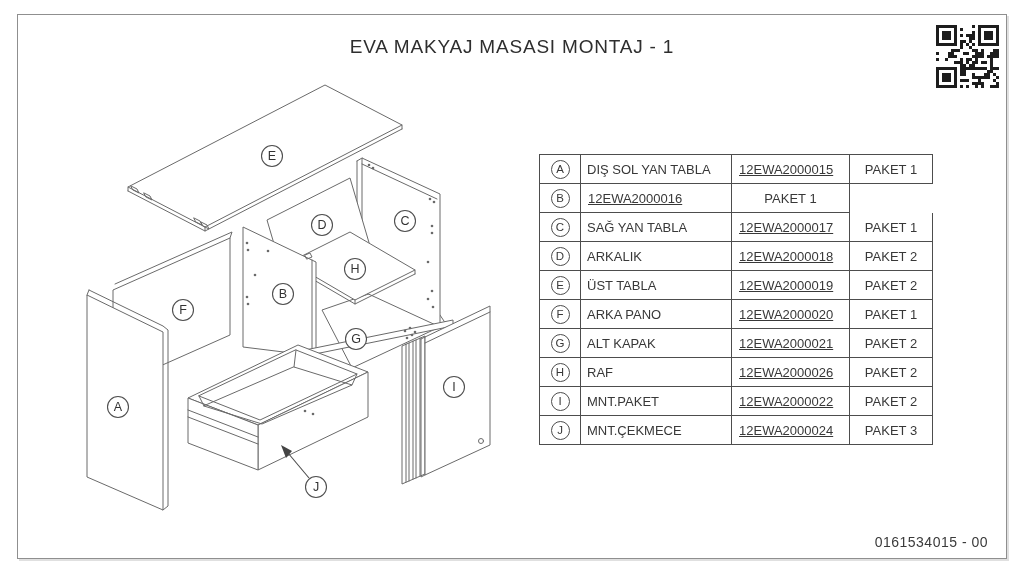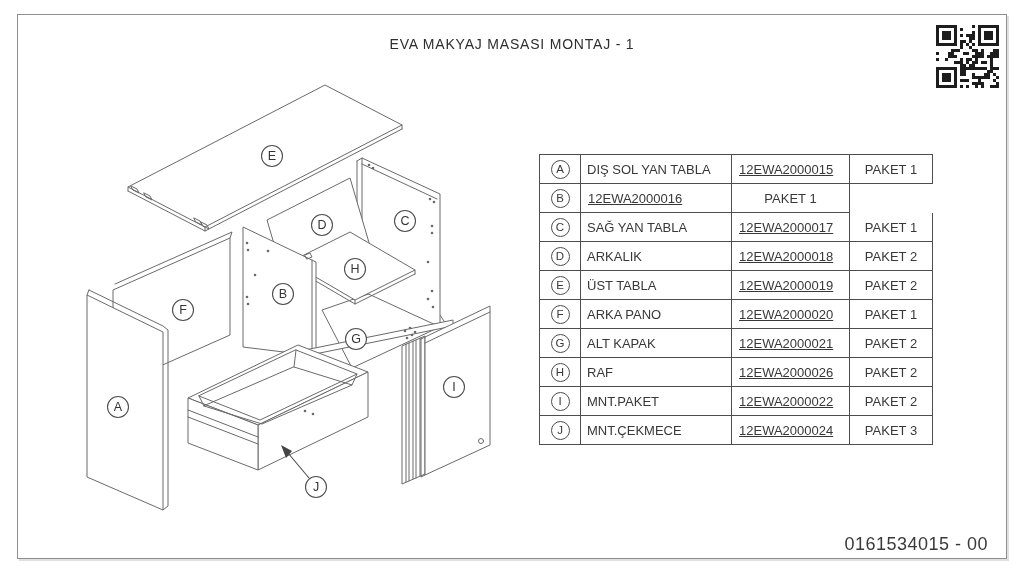--- a/index.html
+++ b/index.html
@@ -2,22 +2,22 @@
 <html><head>
 <meta charset="utf-8">
 <style>
   html,body{margin:0;padding:0;background:#fff;}
   body{width:1024px;height:576px;position:relative;overflow:hidden;
        font-family:"Liberation Sans",sans-serif;color:#383838;}
   .frame{position:absolute;left:17px;top:14px;width:990px;height:545px;
          border:1px solid #8f8f8f;box-shadow:2px 2px 0 rgba(0,0,0,.12);
          background:#fff;box-sizing:border-box;}
   .title{position:absolute;left:0;right:0;top:36px;text-align:center;
-         font-size:14px;letter-spacing:.8px;color:#2e2e2e;}
-  .docnum{position:absolute;right:36px;top:534px;font-size:18px;
+         font-size:19px;letter-spacing:.8px;color:#2e2e2e;}
+  .docnum{position:absolute;right:36px;top:534px;font-size:14px;
           letter-spacing:.5px;color:#3a3a3a;}
   
   .ptable{position:absolute;left:539px;top:154px;
           border-top:1px solid #4d4d4d;border-left:1px solid #4d4d4d;
           font-size:13px;color:#383838;}
   .trow{display:grid;grid-template-columns:41px 151px 118px 83px;height:29px;}
   .cell{border-right:1px solid #4d4d4d;border-bottom:1px solid #4d4d4d;
         display:flex;align-items:center;white-space:nowrap;overflow:hidden;
         box-sizing:border-box;}
   .c-letter{justify-content:center;}

